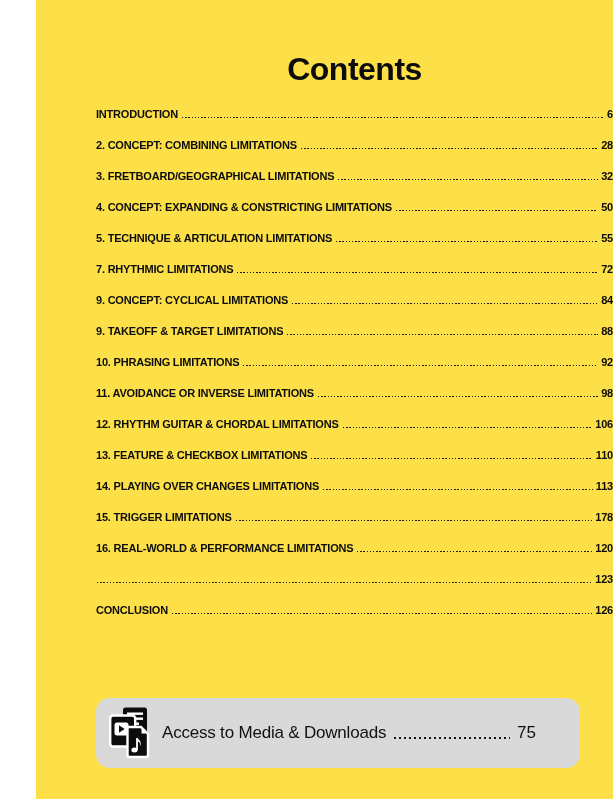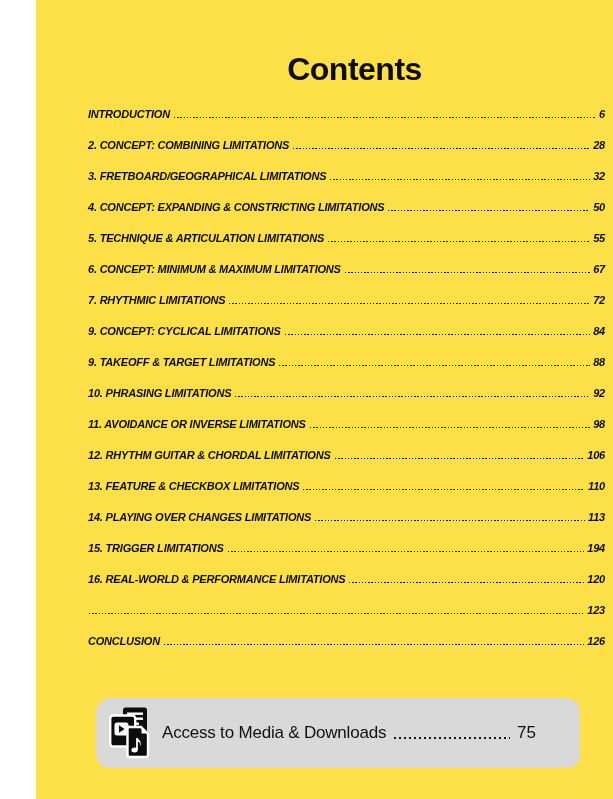--- a/index.html
+++ b/index.html
@@ -5,21 +5,21 @@
   html,body { margin:0; padding:0; background:#ffffff; }
   .page {
     position:relative; width:613px; height:799px; background:#fde047;
     font-family:"Liberation Sans", sans-serif; color:#0f0f0f; overflow:hidden;margin-left:36px;
   }
   .title {
     position:absolute; top:50px; left:60px; width:517px; margin:0;
     text-align:center; font-size:32px; line-height:38px; font-weight:bold;
     letter-spacing:-0.5px; color:#0c0c0c;
   }
-  .toc { position:absolute; top:98px; left:52px; width:517px;font-style:italic; }
+  .toc { position:absolute; top:98px; left:60px; width:517px; }
   .toc-row {
     height:31px; display:flex; align-items:center;
     font-size:11px; font-weight:bold; letter-spacing:-0.2px; color:#0c0c0c;
     cursor:default;
   }
   .label { white-space:nowrap; padding-right:3px; }
   .leader {
     flex:1 1 auto; height:1.8px; margin:0 1px;
     transform:translateY(4px);
     background-image:repeating-linear-gradient(to right,#141414 0 1.4px, transparent 1.4px 3.2px);
@@ -75,25 +75,20 @@
       <span class="leader"></span>
       <span class="pagenum">50</span>
     </div>
 
     <div class="toc-row">
       <span class="label">5. TECHNIQUE &amp; ARTICULATION LIMITATIONS</span>
       <span class="leader"></span>
       <span class="pagenum">55</span>
     </div>
 
-    <div class="toc-row">
-      <span class="label">6. CONCEPT: MINIMUM &amp; MAXIMUM LIMITATIONS</span>
-      <span class="leader"></span>
-      <span class="pagenum">67</span>
-    </div>
 
     <div class="toc-row">
       <span class="label">7. RHYTHMIC LIMITATIONS</span>
       <span class="leader"></span>
       <span class="pagenum">72</span>
     </div>
 
     <div class="toc-row">
       <span class="label">9. CONCEPT: CYCLICAL LIMITATIONS</span>
       <span class="leader"></span>
@@ -132,21 +127,21 @@
 
     <div class="toc-row">
       <span class="label">14. PLAYING OVER CHANGES LIMITATIONS</span>
       <span class="leader"></span>
       <span class="pagenum">113</span>
     </div>
 
     <div class="toc-row">
       <span class="label">15. TRIGGER LIMITATIONS</span>
       <span class="leader"></span>
-      <span class="pagenum">194</span>
+      <span class="pagenum">178</span>
     </div>
 
     <div class="toc-row">
       <span class="label">16. REAL-WORLD &amp; PERFORMANCE LIMITATIONS</span>
       <span class="leader"></span>
       <span class="pagenum">120</span>
     </div>
 
     <div class="toc-row">
       <span class="leader"></span>

